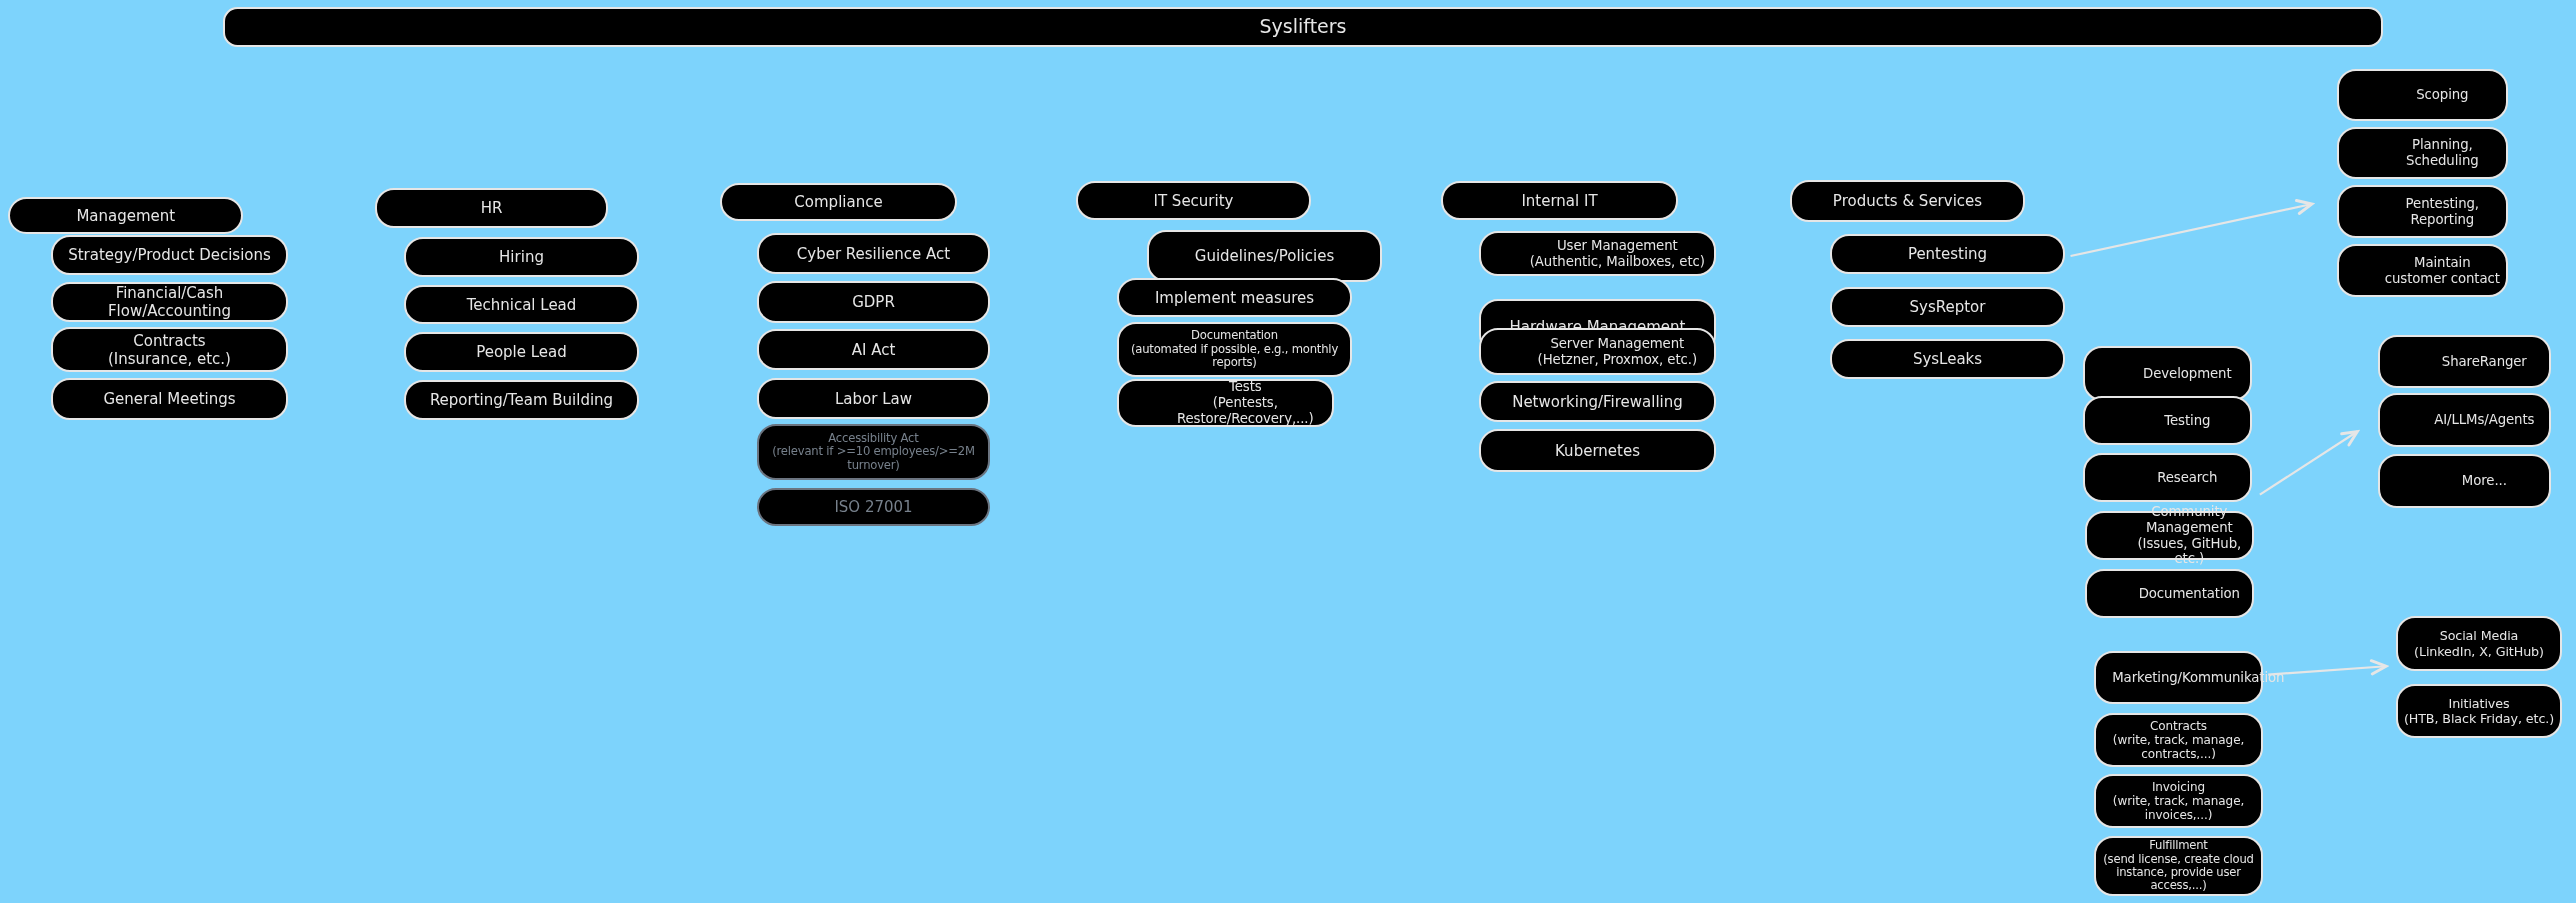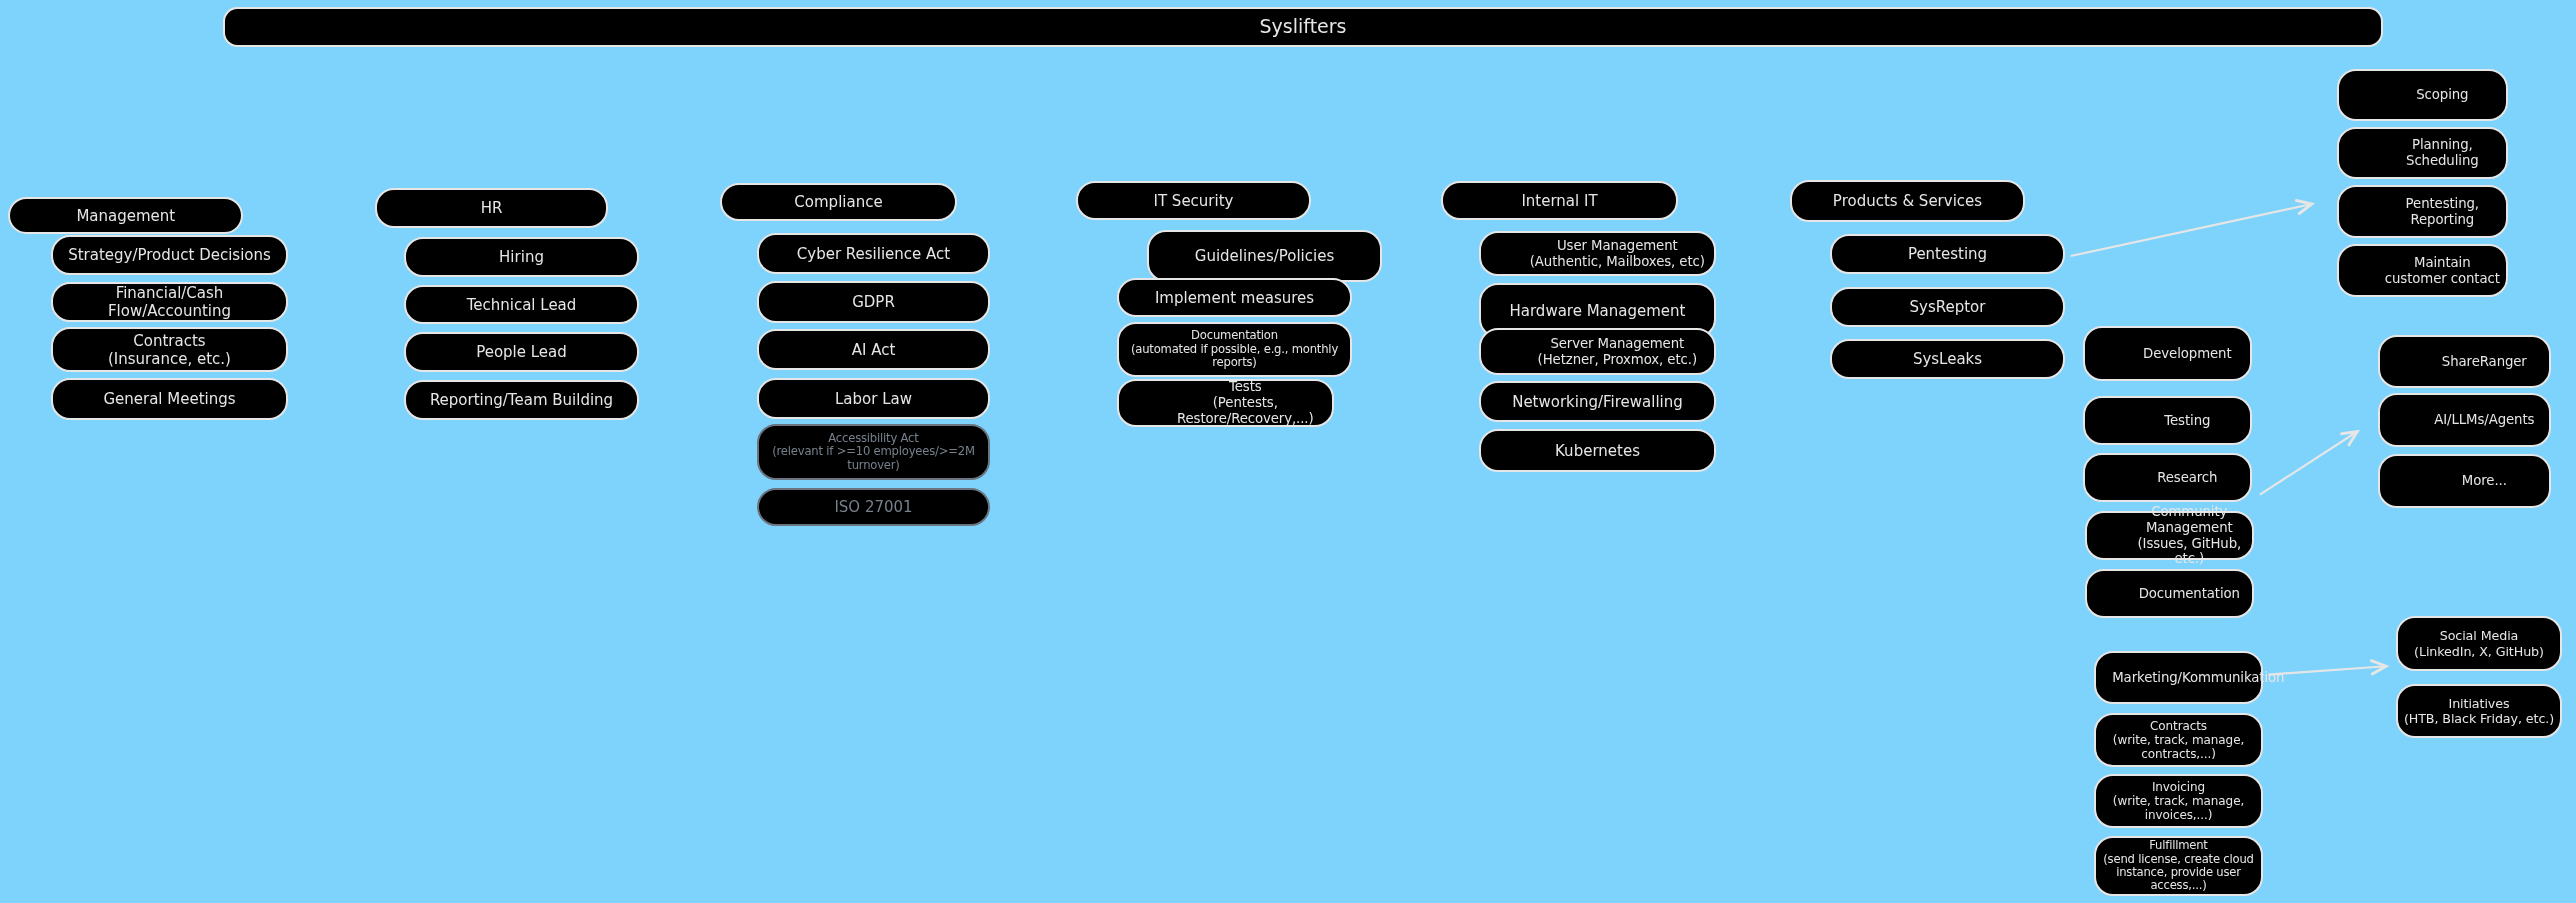--- a/index.html
+++ b/index.html
@@ -69,37 +69,37 @@
   <div class="node" style="left:1117px;top:278px;width:235px;height:39px">Implement measures</div>
   <div class="node fs21" style="left:1117px;top:322px;width:235px;height:55px">Documentation
 (automated if possible, e.g., monthly
 reports)</div>
   <div class="node fs24" style="left:1117px;top:379px;width:217px;height:48px">Tests
 (Pentests, Restore/Recovery,...)</div>
 
   <div class="node" style="left:1441px;top:181px;width:237px;height:39px">Internal IT</div>
   <div class="node fs24" style="left:1479px;top:231px;width:237px;height:45px">User Management
 (Authentic, Mailboxes, etc)</div>
-  <div class="node" style="left:1479px;top:283px;width:237px;height:55px">Hardware Management</div>
+  <div class="node" style="left:1479px;top:299px;width:237px;height:55px">Hardware Management</div>
   <div class="node fs24" style="left:1479px;top:328px;width:237px;height:47px">Server Management
 (Hetzner, Proxmox, etc.)</div>
   <div class="node" style="left:1479px;top:381px;width:237px;height:41px">Networking/Firewalling</div>
   <div class="node" style="left:1479px;top:429px;width:237px;height:43px">Kubernetes</div>
 
   <div class="node" style="left:1790px;top:180px;width:235px;height:42px">Products &amp; Services</div>
   <div class="node" style="left:1830px;top:234px;width:235px;height:40px">Pentesting</div>
   <div class="node" style="left:1830px;top:287px;width:235px;height:40px">SysReptor</div>
   <div class="node" style="left:1830px;top:339px;width:235px;height:40px">SysLeaks</div>
 
   <div class="node fs24" style="left:2337px;top:69px;width:171px;height:52px">Scoping</div>
   <div class="node fs24" style="left:2337px;top:127px;width:171px;height:52px">Planning, Scheduling</div>
   <div class="node fs24" style="left:2337px;top:185px;width:171px;height:53px">Pentesting, Reporting</div>
   <div class="node fs24" style="left:2337px;top:244px;width:171px;height:53px">Maintain customer contact</div>
 
-  <div class="node fs24" style="left:2083px;top:326px;width:169px;height:55px">Development</div>
+  <div class="node fs24" style="left:2083px;top:346px;width:169px;height:55px">Development</div>
   <div class="node fs24" style="left:2083px;top:396px;width:169px;height:49px">Testing</div>
   <div class="node fs24" style="left:2083px;top:453px;width:169px;height:49px">Research</div>
   <div class="node fs24" style="left:2085px;top:511px;width:169px;height:49px">Community Management
 (Issues, GitHub, etc.)</div>
   <div class="node fs24" style="left:2085px;top:569px;width:169px;height:49px">Documentation</div>
   <div class="node fs24" style="left:2094px;top:651px;width:169px;height:53px">Marketing/Kommunikation</div>
   <div class="node fs22" style="left:2094px;top:713px;width:169px;height:54px">Contracts
 (write, track, manage,
 contracts,...)</div>
   <div class="node fs22" style="left:2094px;top:774px;width:169px;height:54px">Invoicing

